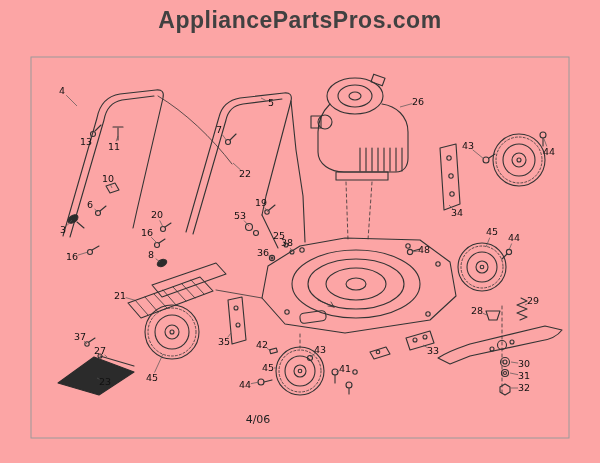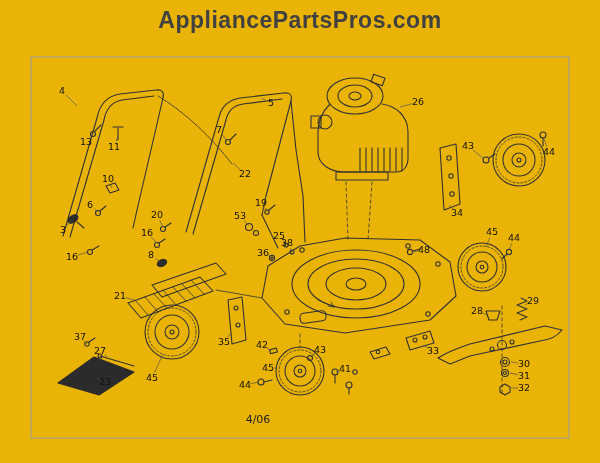--- a/index.html
+++ b/index.html
@@ -1,17 +1,17 @@
 <!DOCTYPE html>
 <html><head>
 <meta charset="utf-8">
 <style>
   html,body{margin:0;padding:0;background:#ffffff;}
   body{width:600px;height:463px;overflow:hidden;font-family:"Liberation Sans",sans-serif;}
-  .page{position:relative;width:600px;height:463px;background:#eab308;}
+  .page{position:relative;width:600px;height:463px;background:#fca5a5;}
   .site-logo{
     position:absolute;top:7px;left:0;width:100%;
     text-align:center;font-size:23px;font-weight:bold;color:#414141;letter-spacing:0.5px;
     font-family:"Liberation Sans",sans-serif;
   }
   svg{position:absolute;top:0;left:0;}
   .frame{fill:none;stroke:#9a9a9a;stroke-width:1;}
   .art{stroke:#333;fill:none;stroke-width:1.1;stroke-linecap:round;stroke-linejoin:round;}
   .art .fill-dark{fill:#2b2b2b;stroke:#2b2b2b;}
   .art .thin{stroke-width:0.8;}

